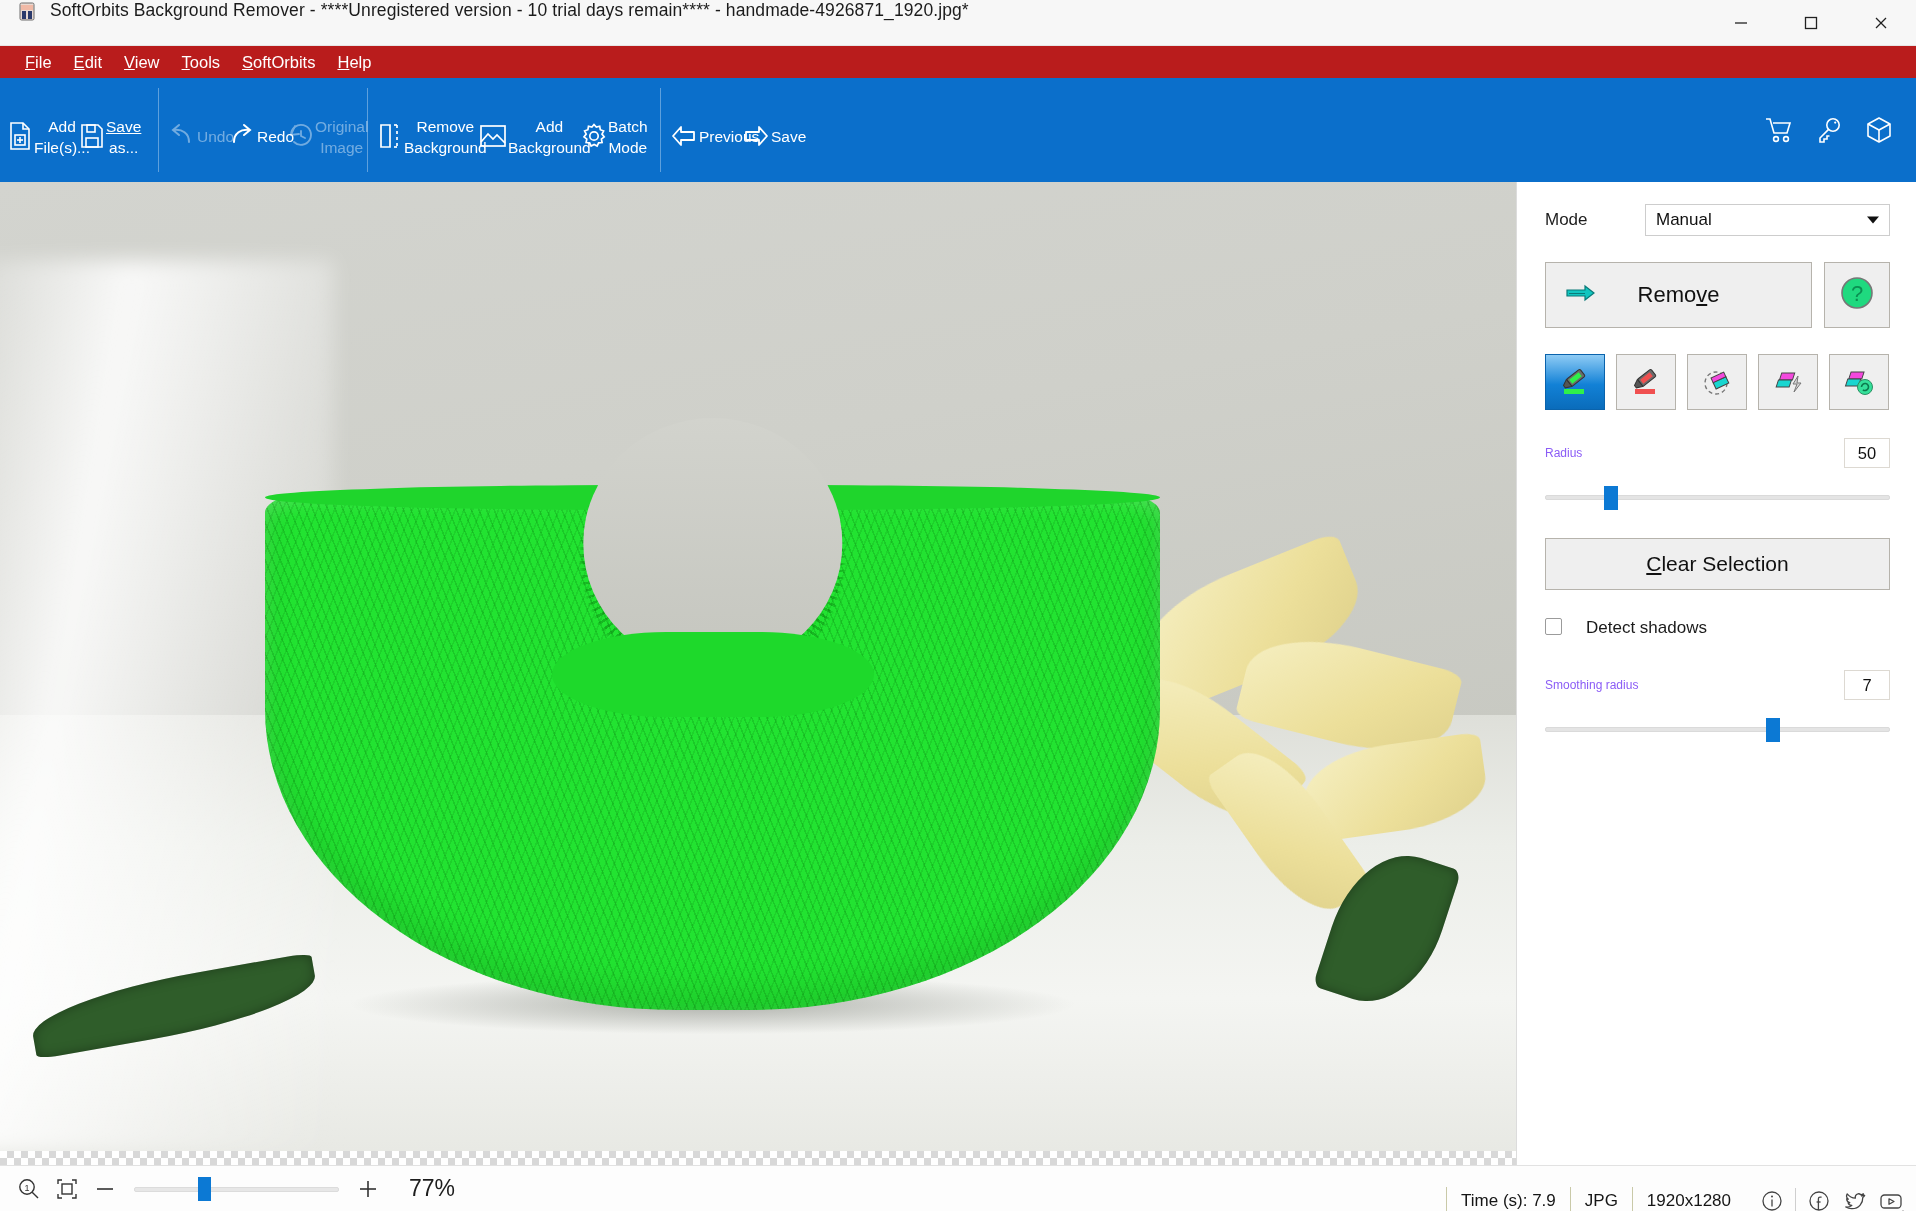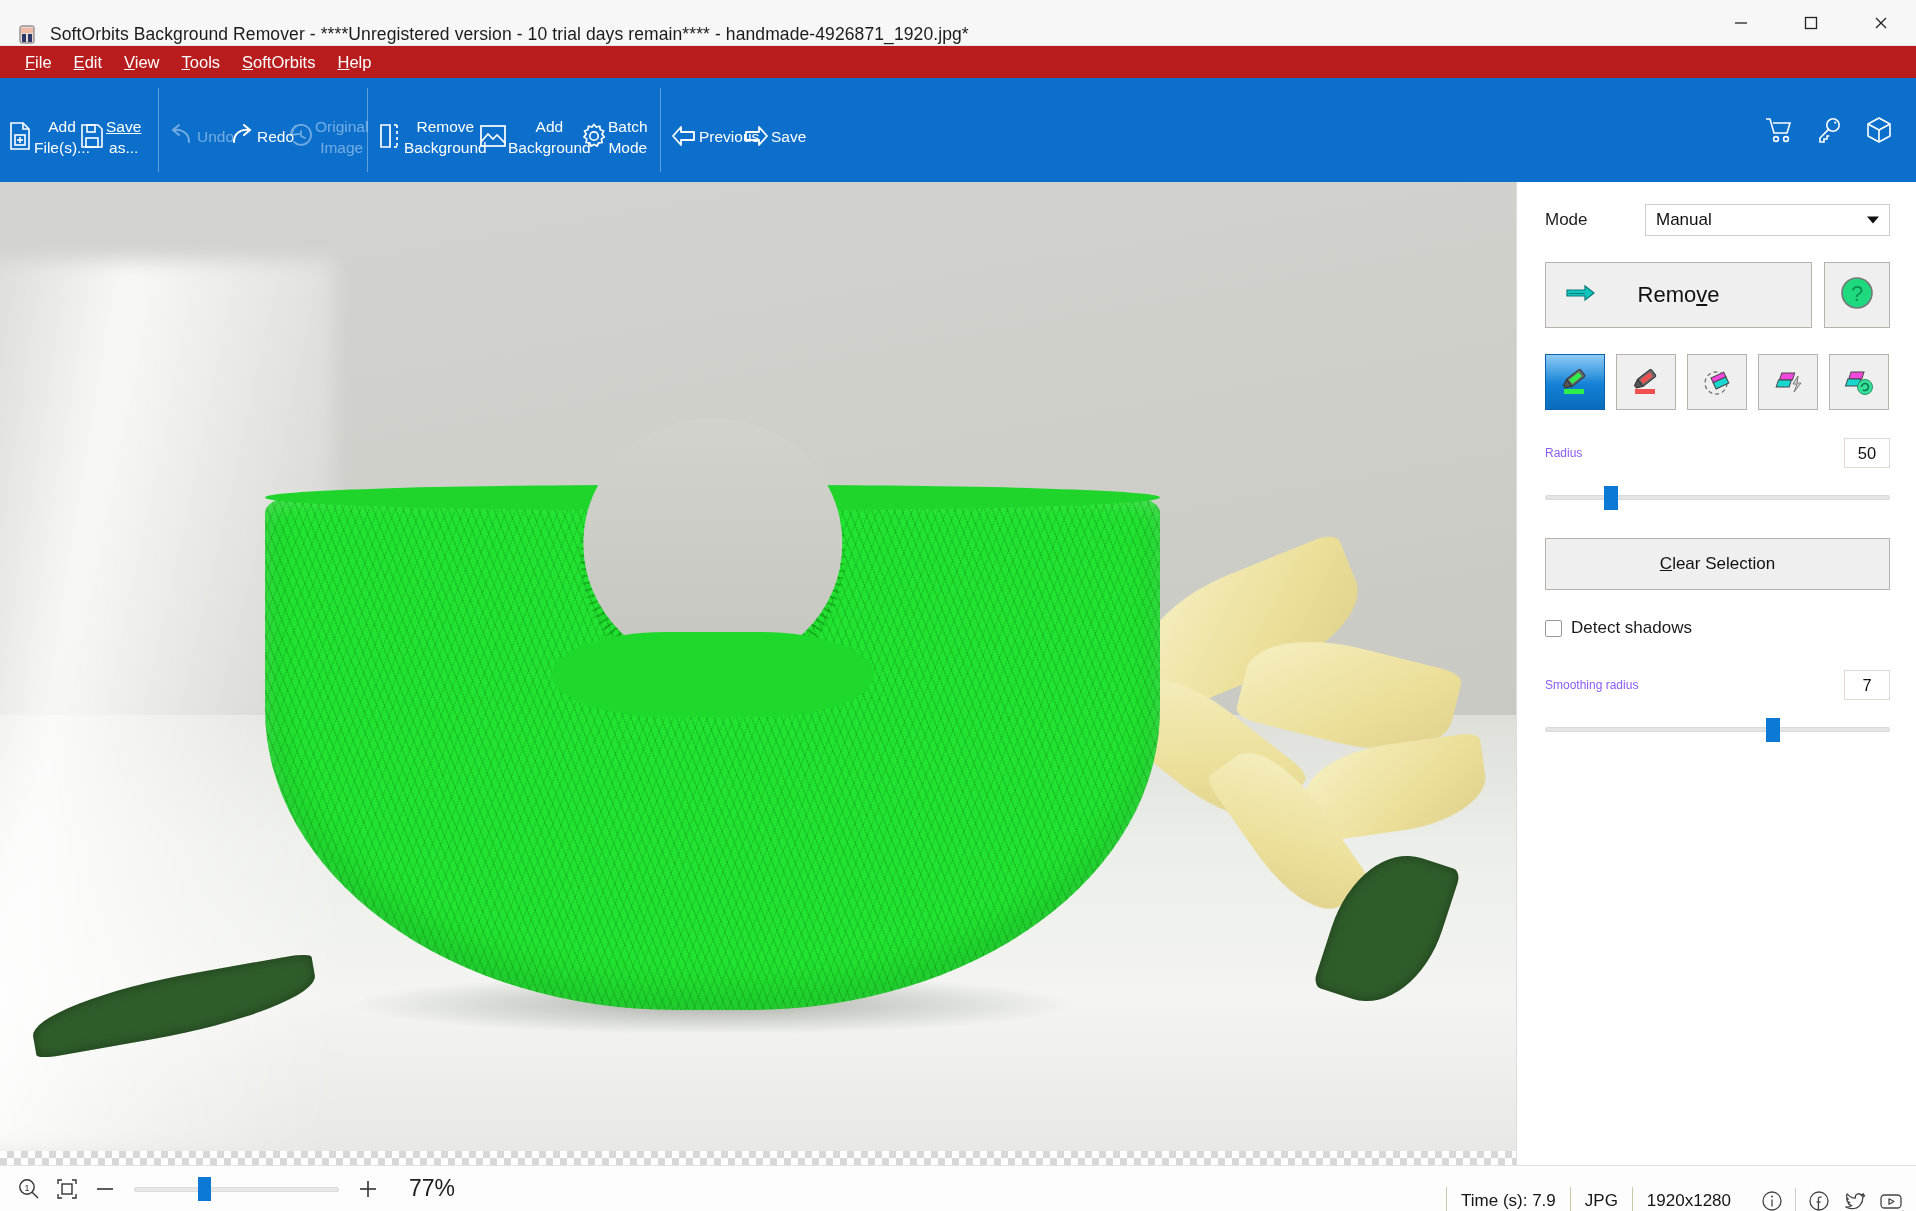--- a/index.html
+++ b/index.html
@@ -13,21 +13,21 @@
     position: relative;
     width: 1916px; height: 1211px;
     background: #fff;
     display: flex; flex-direction: column;
   }
 
   
   .titlebar {
     height: 46px; flex: 0 0 46px;
     background: #f7f7f7;
-    display: flex; align-items: flex-end;
+    display: flex; align-items: flex-start;
     border-bottom: 1px solid #e6e6e6;
     position: relative;
   }
   .titlebar .app-icon {
     width: 22px; height: 22px; margin-left: 16px; margin-right: 12px;
     flex: 0 0 22px; position: relative;
   }
   .titlebar .title-text {
     font-size: 17.5px; color: #1b1b1b; letter-spacing: .1px;
     white-space: nowrap;
@@ -216,23 +216,23 @@
   .slider .track {
     position: absolute; left: 0; right: 0; top: 13px; height: 5px;
     background: #e4e4e4; border: 1px solid #dadada; border-radius: 2px;
   }
   .slider .knob {
     position: absolute; top: 4px; width: 14px; height: 24px; background: #0c79d4;
   }
   .btn-clear {
     height: 52px; background: #efefef; border: 1px solid #b6b3ac;
     display: flex; align-items: center; justify-content: center;
-    font-size: 17px; color: #111; margin-bottom: 28px;
-  }
-  .chk-row { display: flex; align-items: center; gap: 9px; margin-bottom: 32px; }
+    font-size: 21px; color: #111; margin-bottom: 28px;
+  }
+  .chk-row { display: flex; gap: 24px; margin-bottom: 32px; }
   .chk {
     width: 17px; height: 17px; border: 1px solid #9b9b9b; background: #fff; border-radius: 2px;
   }
   .chk-row span { font-size: 17px; color: #1b1b1b; }
 
   
   .statusbar {
     height: 46px; flex: 0 0 46px; background: #fdfdfd; border-top: 1px solid #e2e2e2;
     display: flex; align-items: center; padding: 0 4px 0 10px; position: relative;
   }

